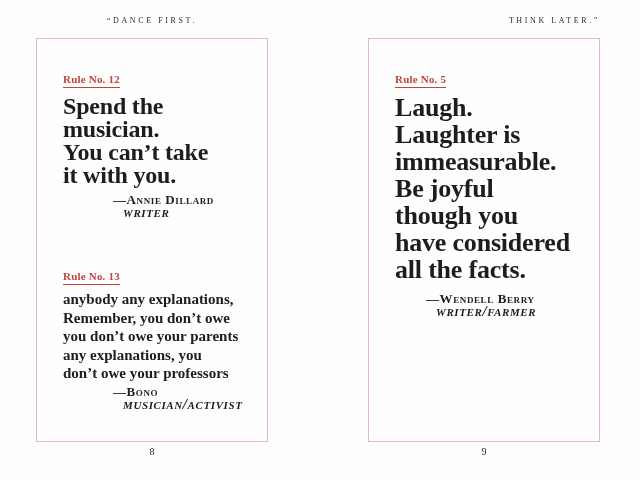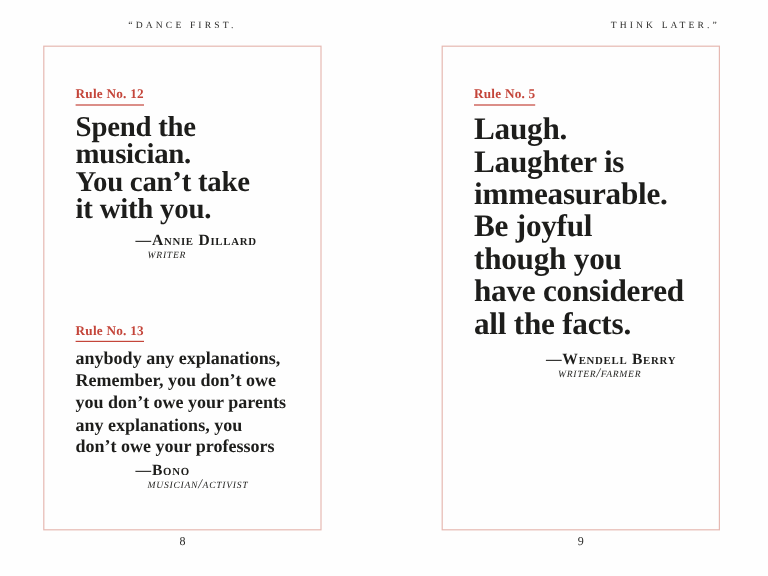--- a/index.html
+++ b/index.html
@@ -51,35 +51,35 @@
   .rule-13{margin-top:48px;}
   .rule-14{margin-top:30px;}
 
   .quote{font-weight:bold;letter-spacing:-0.2px;}
   .quote .ln{display:block;white-space:nowrap;}
   .quote-md{font-size:24px;line-height:23px;margin-top:7px;}
   .quote-sm{font-size:15px;line-height:18.5px;margin-top:5px;letter-spacing:0;}
   .quote-lg{font-size:26px;line-height:27px;margin-top:6px;}
 
   .attrib{margin-top:6px;margin-left:50px;}
-  .attrib.berry{margin-top:9px;margin-left:60px;}
+  .attrib.berry{margin-top:9px;margin-left:31px;}
   .attrib.bono{margin-top:2px;}
   .attrib-name{
     font-variant:small-caps;
     font-weight:bold;
     font-size:13px;
     letter-spacing:0.6px;
     line-height:13px;
     white-space:nowrap;
   }
   .attrib-role{
     font-variant:small-caps;
     font-style:italic;
-    font-weight:normal;
-    font-size:11px;
+    font-weight:bold;
+    font-size:15px;
     letter-spacing:0.6px;
     line-height:11px;
     margin-left:10px;
     margin-top:1px;
     white-space:nowrap;
   }
 
   .folio{
     position:absolute;top:446px;width:232px;
     text-align:center;font-size:10px;color:#2a2a28;

